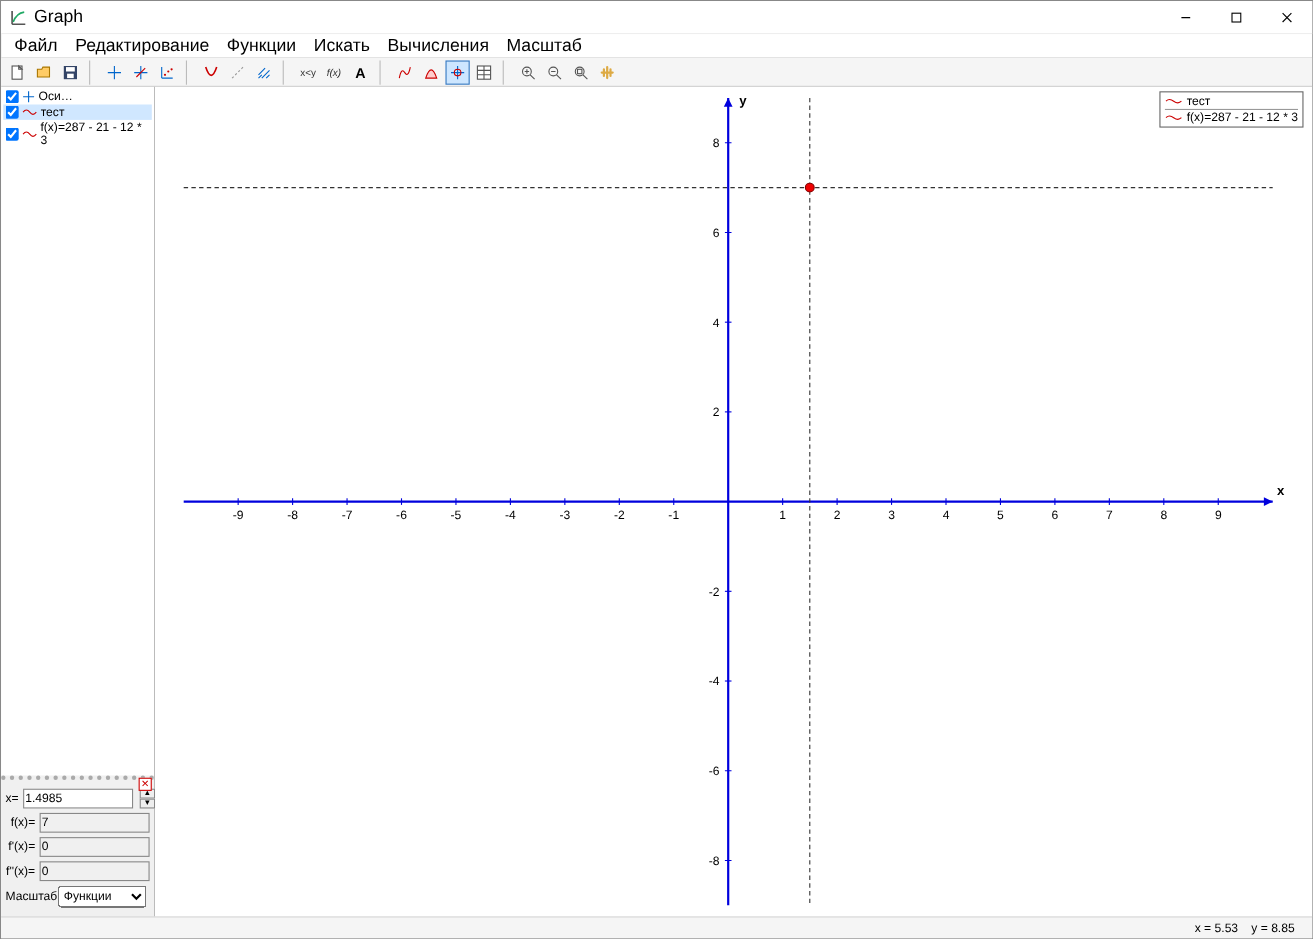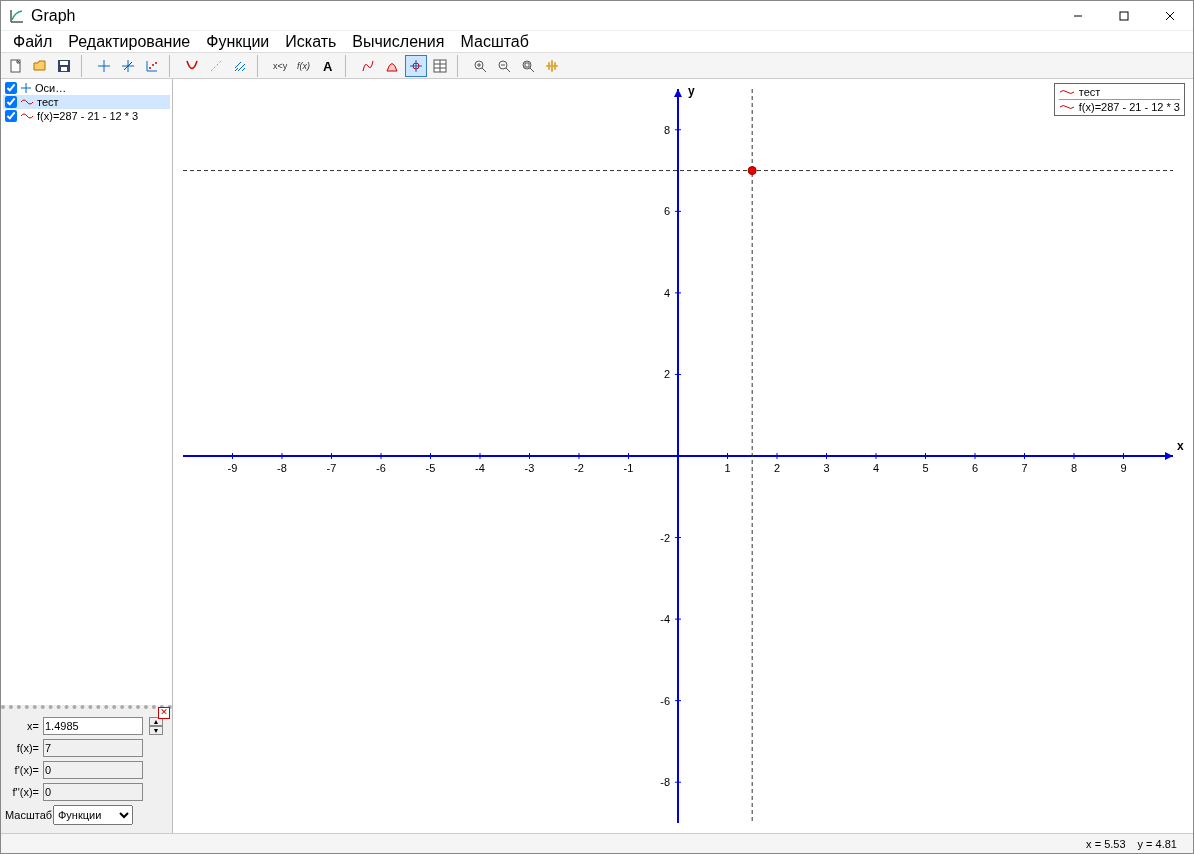--- a/index.html
+++ b/index.html
@@ -52,21 +52,21 @@
   border: 1px solid transparent;
 }
 .tb-btn.active { border: 1px solid #3a7abf; background: #cde6ff; }
 .tb-sep { width: 6px; height: 22px; border-left: 1px solid #bbb; margin: 0 4px; }
 .main {
   flex: 1;
   display: flex;
   min-height: 0;
 }
 .left-pane {
-  width: 172px;
+  width: 140px;
   border-right: 1px solid #bbb;
   display: flex;
   flex-direction: column;
 }
 .tree {
   flex: 1;
   overflow: auto;
   padding: 2px;
   background: #fff;
 }
@@ -426,14 +426,14 @@
             <path d="M1 4 Q4 1 8 4 T15 4" stroke="#c00" fill="none"></path>
           </svg>
         <span>f(x)=287 - 21 - 12 * 3</span>
       </div>
     </div>
   </div>
 </div>
 
 <div class="statusbar">
   <span>x = 5.53</span>
-  <span>y = 4.81</span>
+  <span>y = 8.85</span>
 </div>
 
 </body></html>

